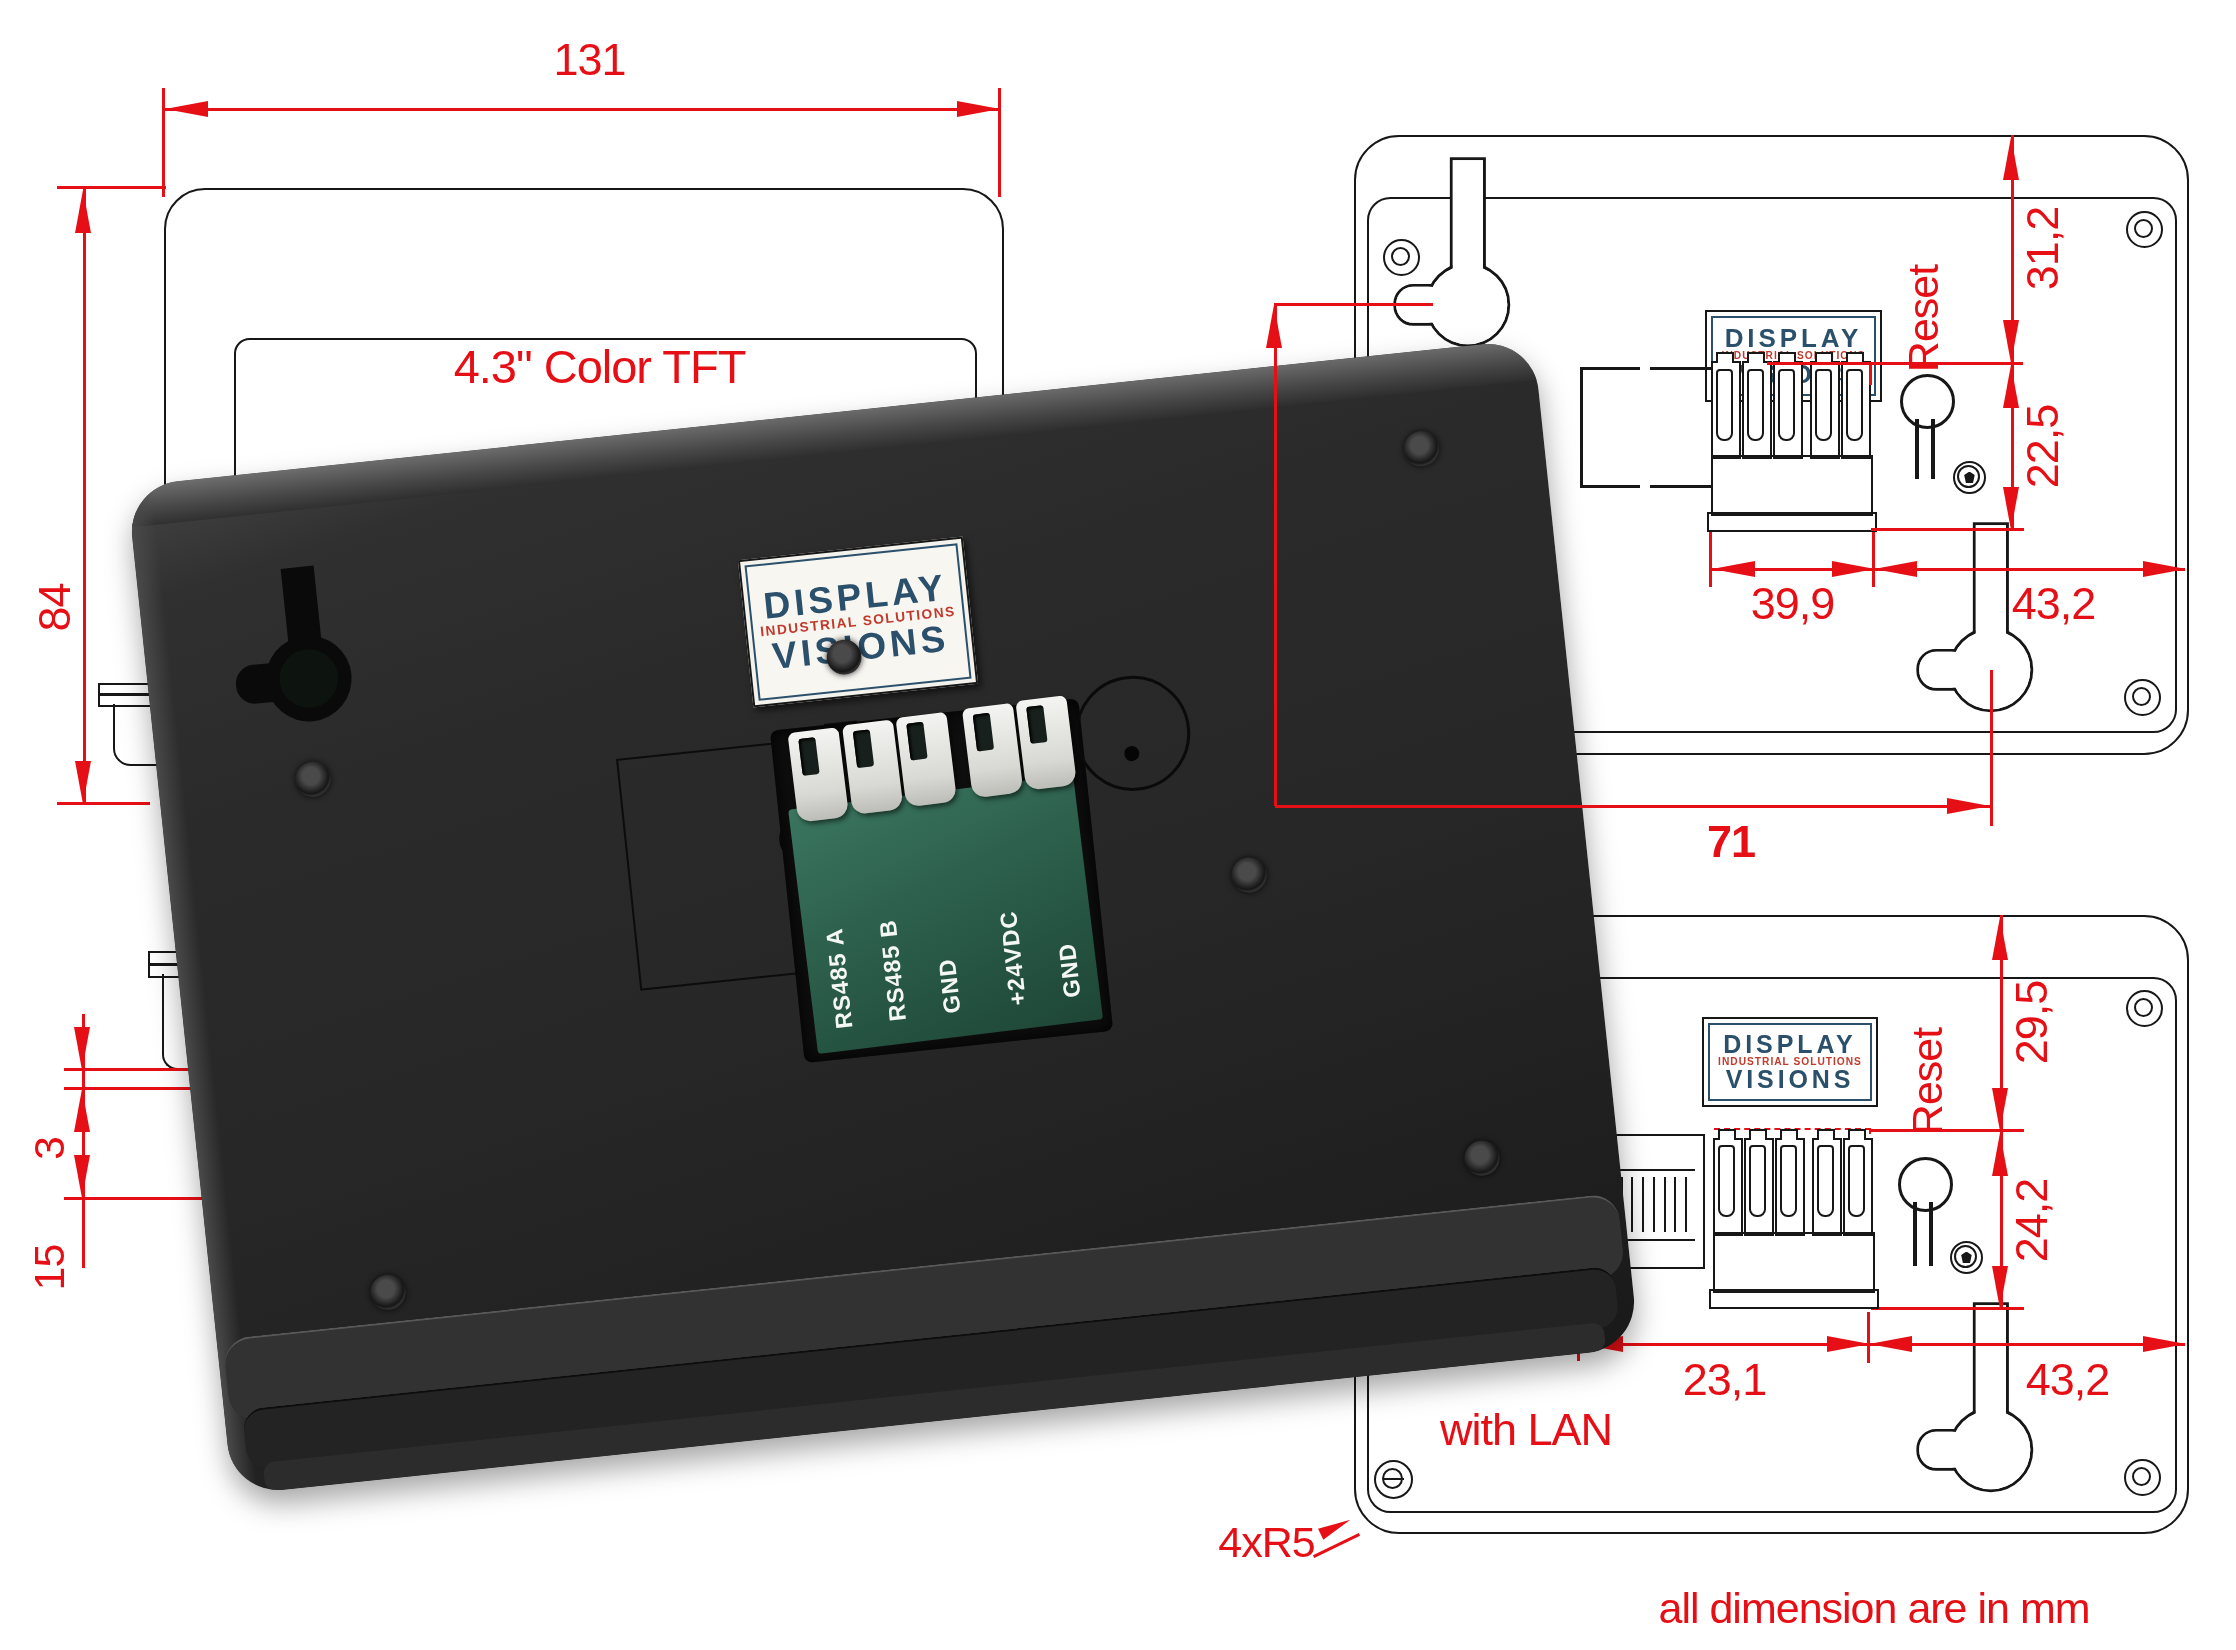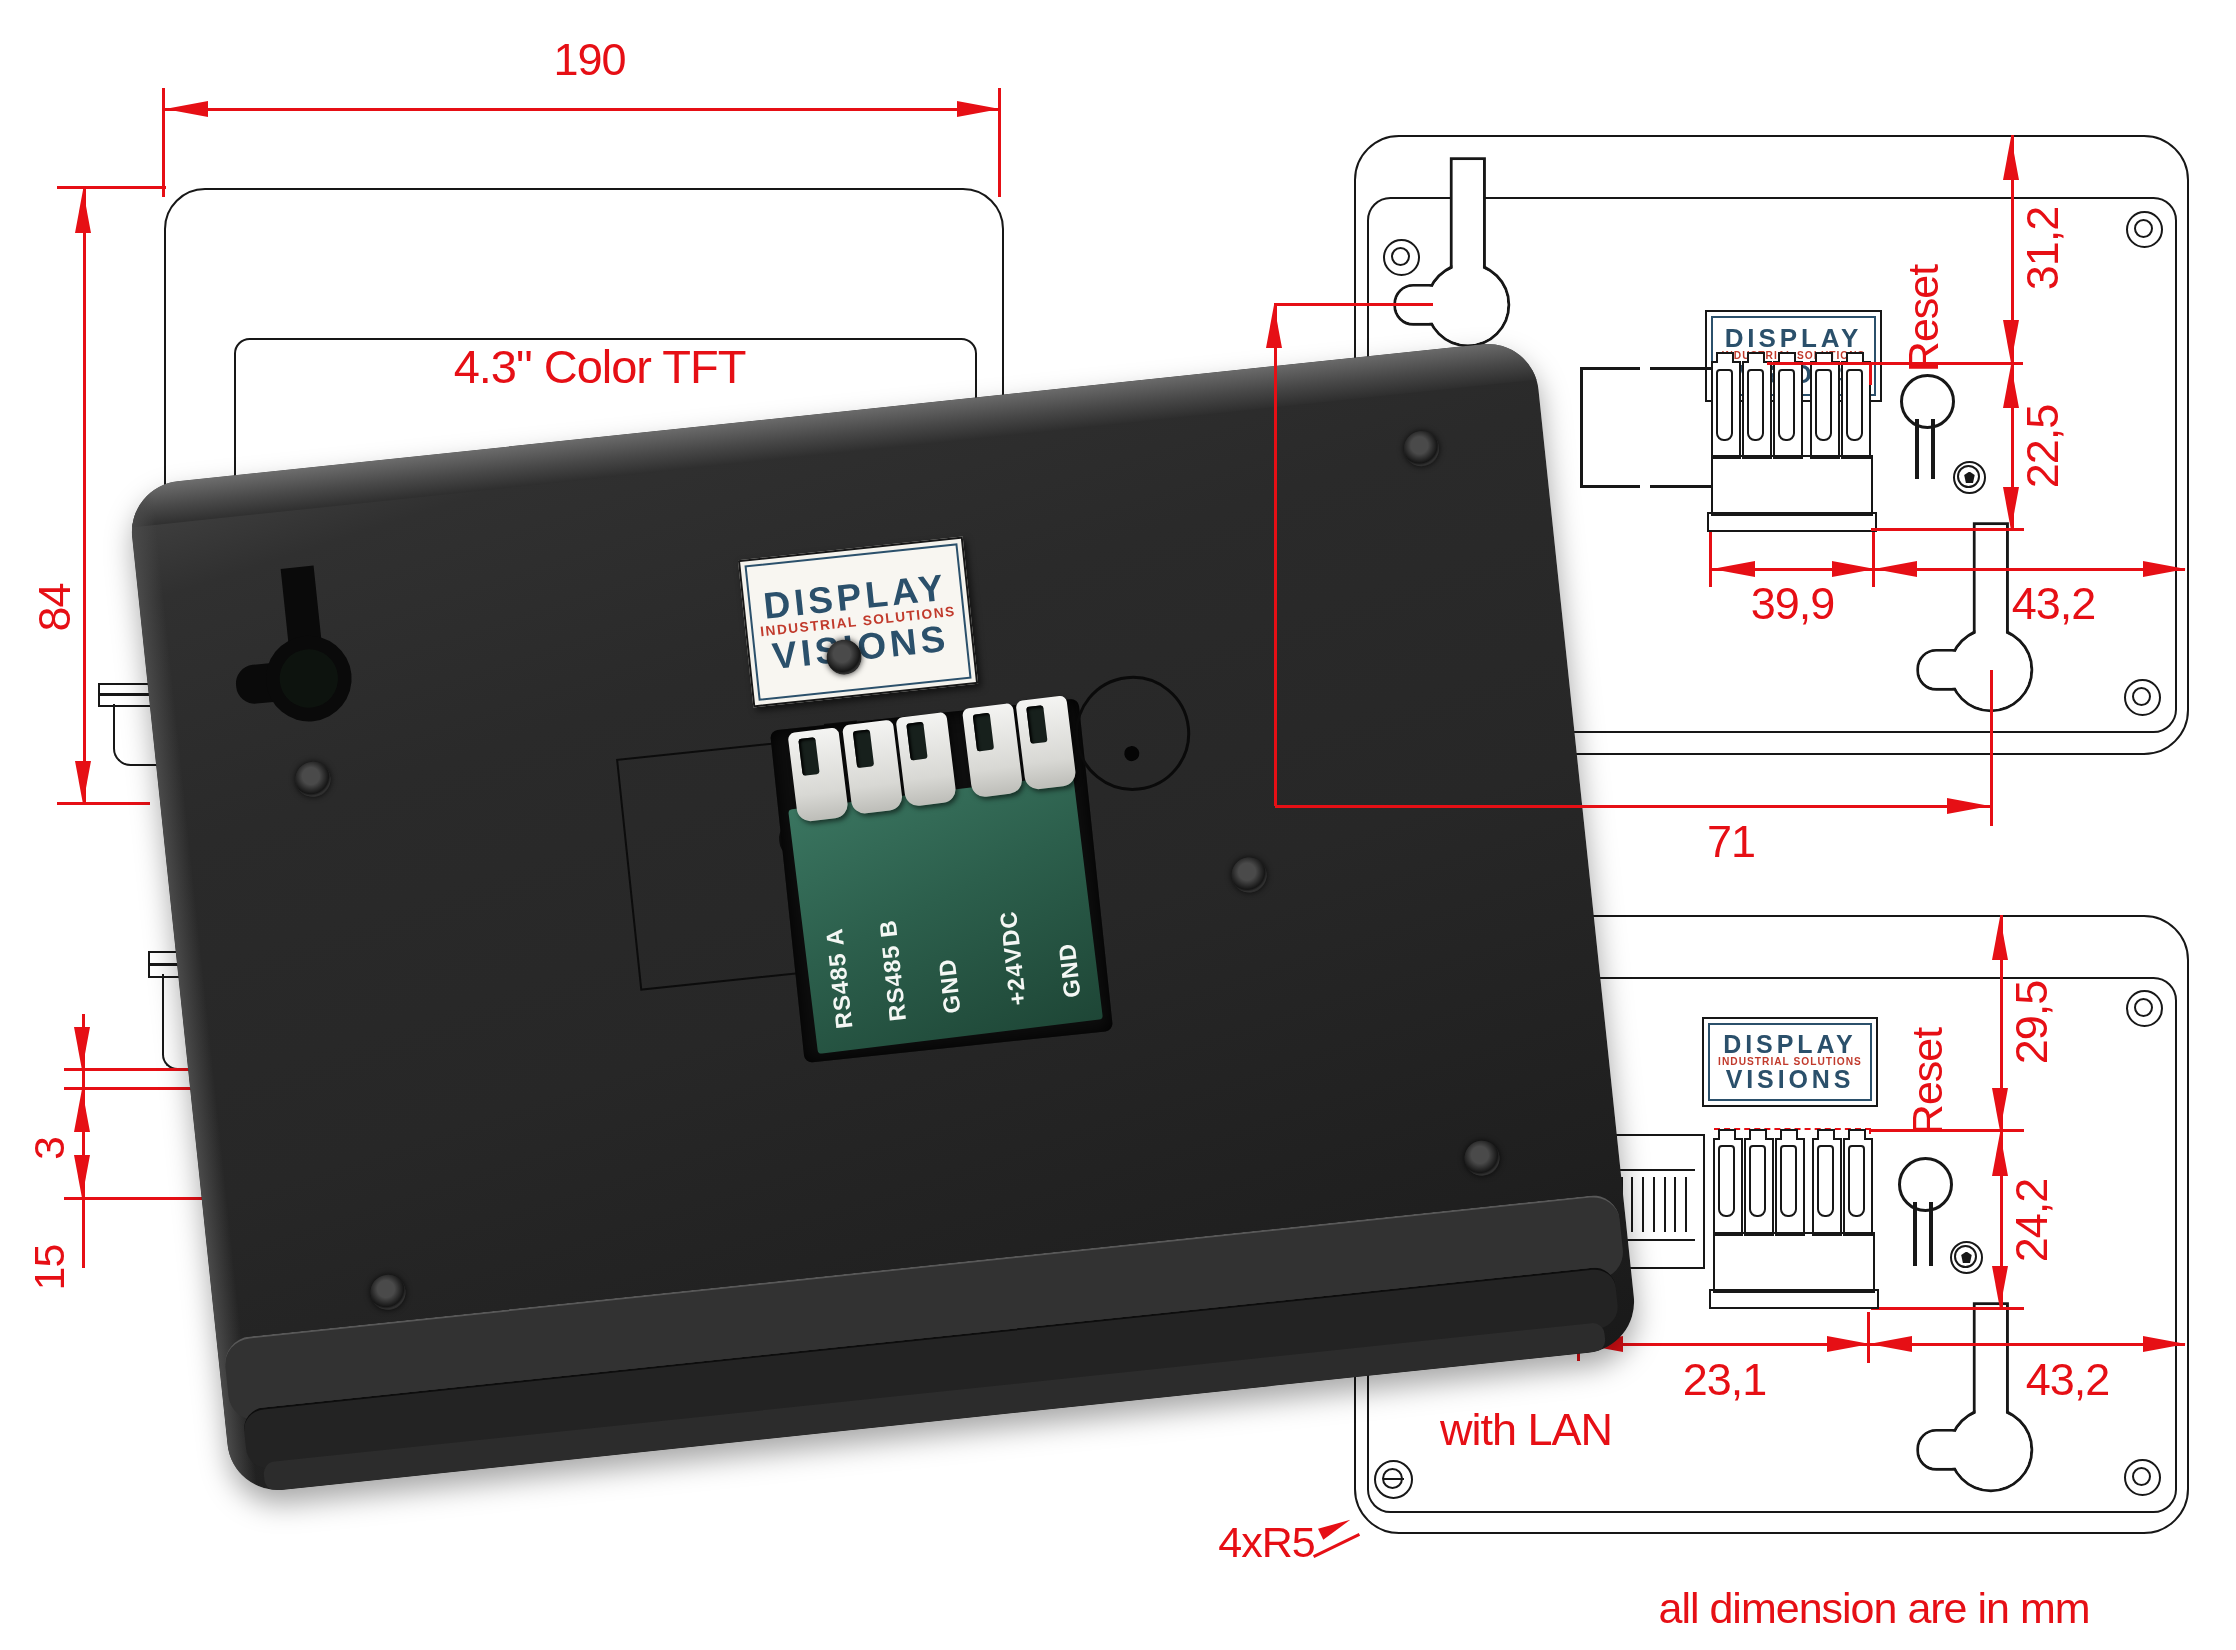--- a/index.html
+++ b/index.html
@@ -54,21 +54,21 @@
 
   <div>
     <div class="box" style="left:164px;top:188px;width:836px;height:615px;border-radius:41px;"></div>
     <div class="box" style="left:234px;top:338px;width:739px;height:458px;border-radius:15.6px;border-width:2.9px;"></div>
 
     <div class="rln" style="left:164px;top:108px;width:836px;height:2.9px;"></div>
     <div class="rln" style="left:162px;top:88px;width:2.9px;height:109px;"></div>
     <div class="rln" style="left:998px;top:88px;width:2.9px;height:109px;"></div>
     <div class="ar l" style="left:165px;top:101px;"></div>
     <div class="ar r" style="left:957px;top:101px;"></div>
-    <div class="dimtext" style="left:531px;top:37px;width:117px;">190</div>
+    <div class="dimtext" style="left:531px;top:37px;width:117px;">131</div>
 
     <div class="rln" style="left:83px;top:188px;width:2.9px;height:615px;"></div>
     <div class="rln" style="left:57px;top:186px;width:109px;height:2.9px;"></div>
     <div class="rln" style="left:57px;top:802px;width:93px;height:2.9px;"></div>
     <div class="ar u" style="left:75px;top:190px;"></div>
     <div class="ar d" style="left:75px;top:761px;"></div>
     <div class="dimtext vtext" style="left:9.8px;top:585px;width:88px;">84</div>
 
     <div class="dimtext" style="left:385px;top:343px;width:429px;font-size:47px;">4.3" Color TFT</div>
     <div class="dimtext" style="left:424px;top:441px;width:351px;font-size:47px;">with Touch</div>
@@ -344,17 +344,17 @@
     <div class="torx" style="left:158px;top:811px;"></div>
     <div class="torx" style="left:1260px;top:792px;"></div>
   </div>
 
   <div style="position:absolute;left:0;top:0;z-index:6;">
     <div class="rln" style="left:1275px;top:303px;width:158px;height:2.9px;"></div>
     <div class="rln" style="left:1274px;top:303px;width:2.9px;height:503px;"></div>
     <div class="rln" style="left:1275px;top:805px;width:716px;height:2.9px;"></div>
     <div class="ar u" style="left:1266px;top:305px;"></div>
     <div class="ar r" style="left:1947px;top:798px;"></div>
-    <div class="dimtext" style="left:1685px;top:819px;width:92px;">71</div>
+    <div class="dimtext" style="left:1685px;top:819px;width:92px;font-weight:bold;">71</div>
   </div>
 
 </div>
 
 
 </body></html>

